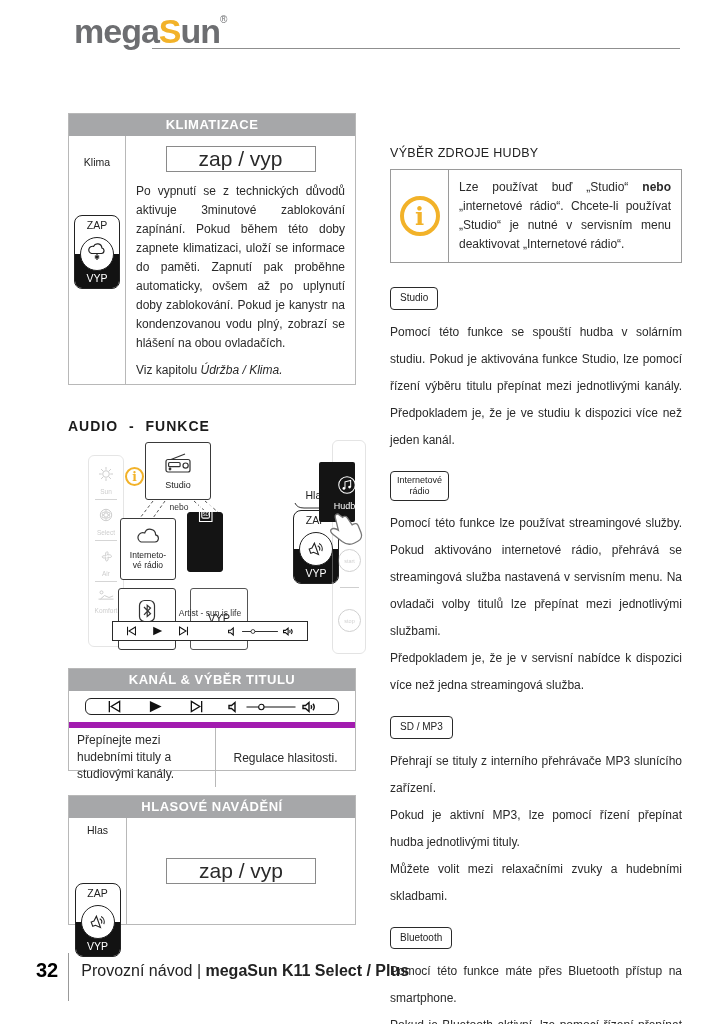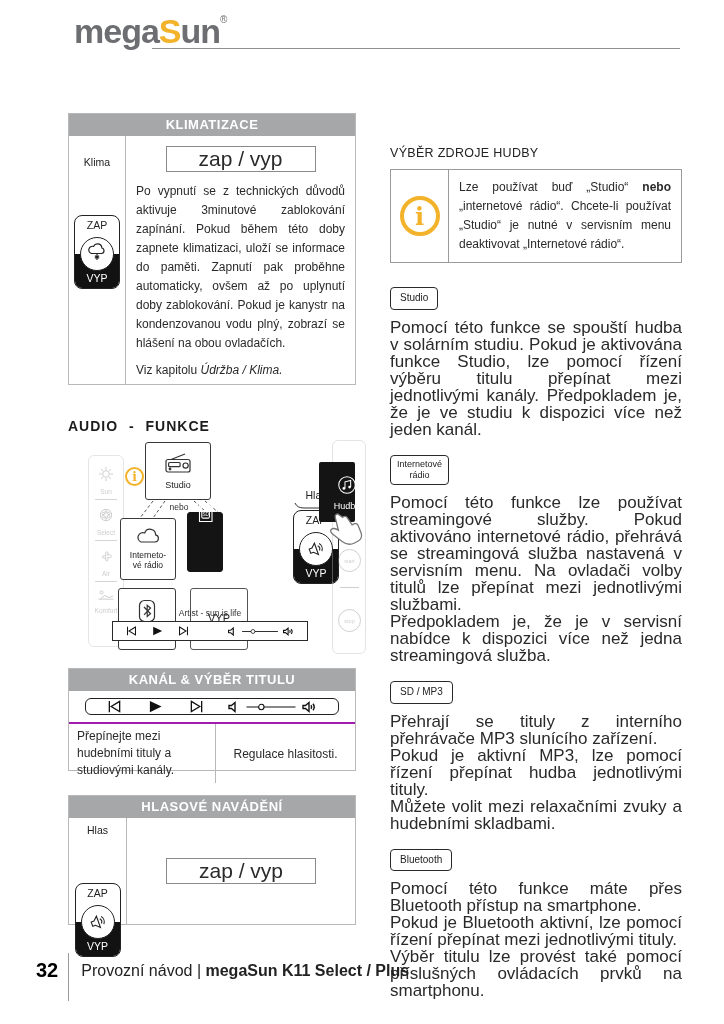--- a/index.html
+++ b/index.html
@@ -66,38 +66,38 @@
   .minibar { position:absolute; left:44px; top:185px; width:196px; height:20px; border:1.2px solid #2a2a2a; display:flex; align-items:center; justify-content:space-between; padding:0 12px; background:#fff; }
   .bar-group { display:flex; align-items:center; }
   .minibar .bar-group.g1 { gap:13px; }
   .minibar .bar-group.g2 { gap:3px; }
 
   
   .kanal { left:68px; top:668px; width:288px; height:103px; display:flex; flex-direction:column; }
   .bigbar { margin:7px 16px 0; height:36px; border:1.6px solid #222; border-radius:6px; display:flex; align-items:center; justify-content:space-between; padding:0 20px; }
   .bigbar .bar-group.g1 { gap:24px; }
   .bigbar .bar-group.g2 { gap:4px; }
-  .kanal-row { display:flex; border-top:2px solid #a21caf; margin-top:7px; flex:1; }
+  .kanal-row { display:flex; border-top:6px solid #a21caf; margin-top:7px; flex:1; }
   .kanal-cell-left { width:147px; border-right:1px solid #b8b8b8; padding:4px 8px; font-size:12px; line-height:17px; }
   .kanal-cell-right { flex:1; display:flex; align-items:center; justify-content:center; font-size:12px; }
 
   
   .hlasove { left:68px; top:795px; width:288px; height:130px; }
   .hlasove-body { display:flex; height:106px; }
   .hlasove-left { width:58px; border-right:1px solid #b8b8b8; display:flex; flex-direction:column; align-items:center; padding-top:6px; }
   .hlasove-right { flex:1; display:flex; align-items:center; justify-content:center; }
 
   
   .col-right { position:absolute; left:390px; top:104px; width:292px;margin-top:42px; }
   .right-heading { font-size:12.5px; color:#222; letter-spacing:.3px; margin-bottom:9px; }
   .info-box { border:1px solid #9a9a9a; display:flex; margin-bottom:24px; }
   .info-box-icon { width:58px; border-right:1px solid #9a9a9a; display:flex; align-items:center; justify-content:center; padding:10px 0; }
   .info-box-text { flex:1; padding:8px 10px; font-size:12px; line-height:19px; }
   .badge { display:inline-block; border:1.5px solid #2a2a2a; border-radius:4px; padding:4px 9px; font-size:10px; color:#222; text-align:center; line-height:1.25; margin-bottom:9px; background:#fff; }
-  .rc-text { font-size:17px; line-height:17px; margin-bottom:17px; }
+  .rc-text { font-size:12px; line-height:27px; margin-bottom:17px; }
 
   
   .footer { position:absolute; left:36px; top:953px; display:flex; }
   .page-num { font-size:20px; font-weight:bold; color:#000000; margin:6px 10px 0 0; }
   .footer-rule { width:1px; background:#999; height:48px; margin-right:12px; }
   .footer-text { font-size:16px; margin-top:9px; color:#222; }
   .footer-text b { font-weight:bold; }
 
   
   .pbtn { display:inline-flex; align-items:center; }

